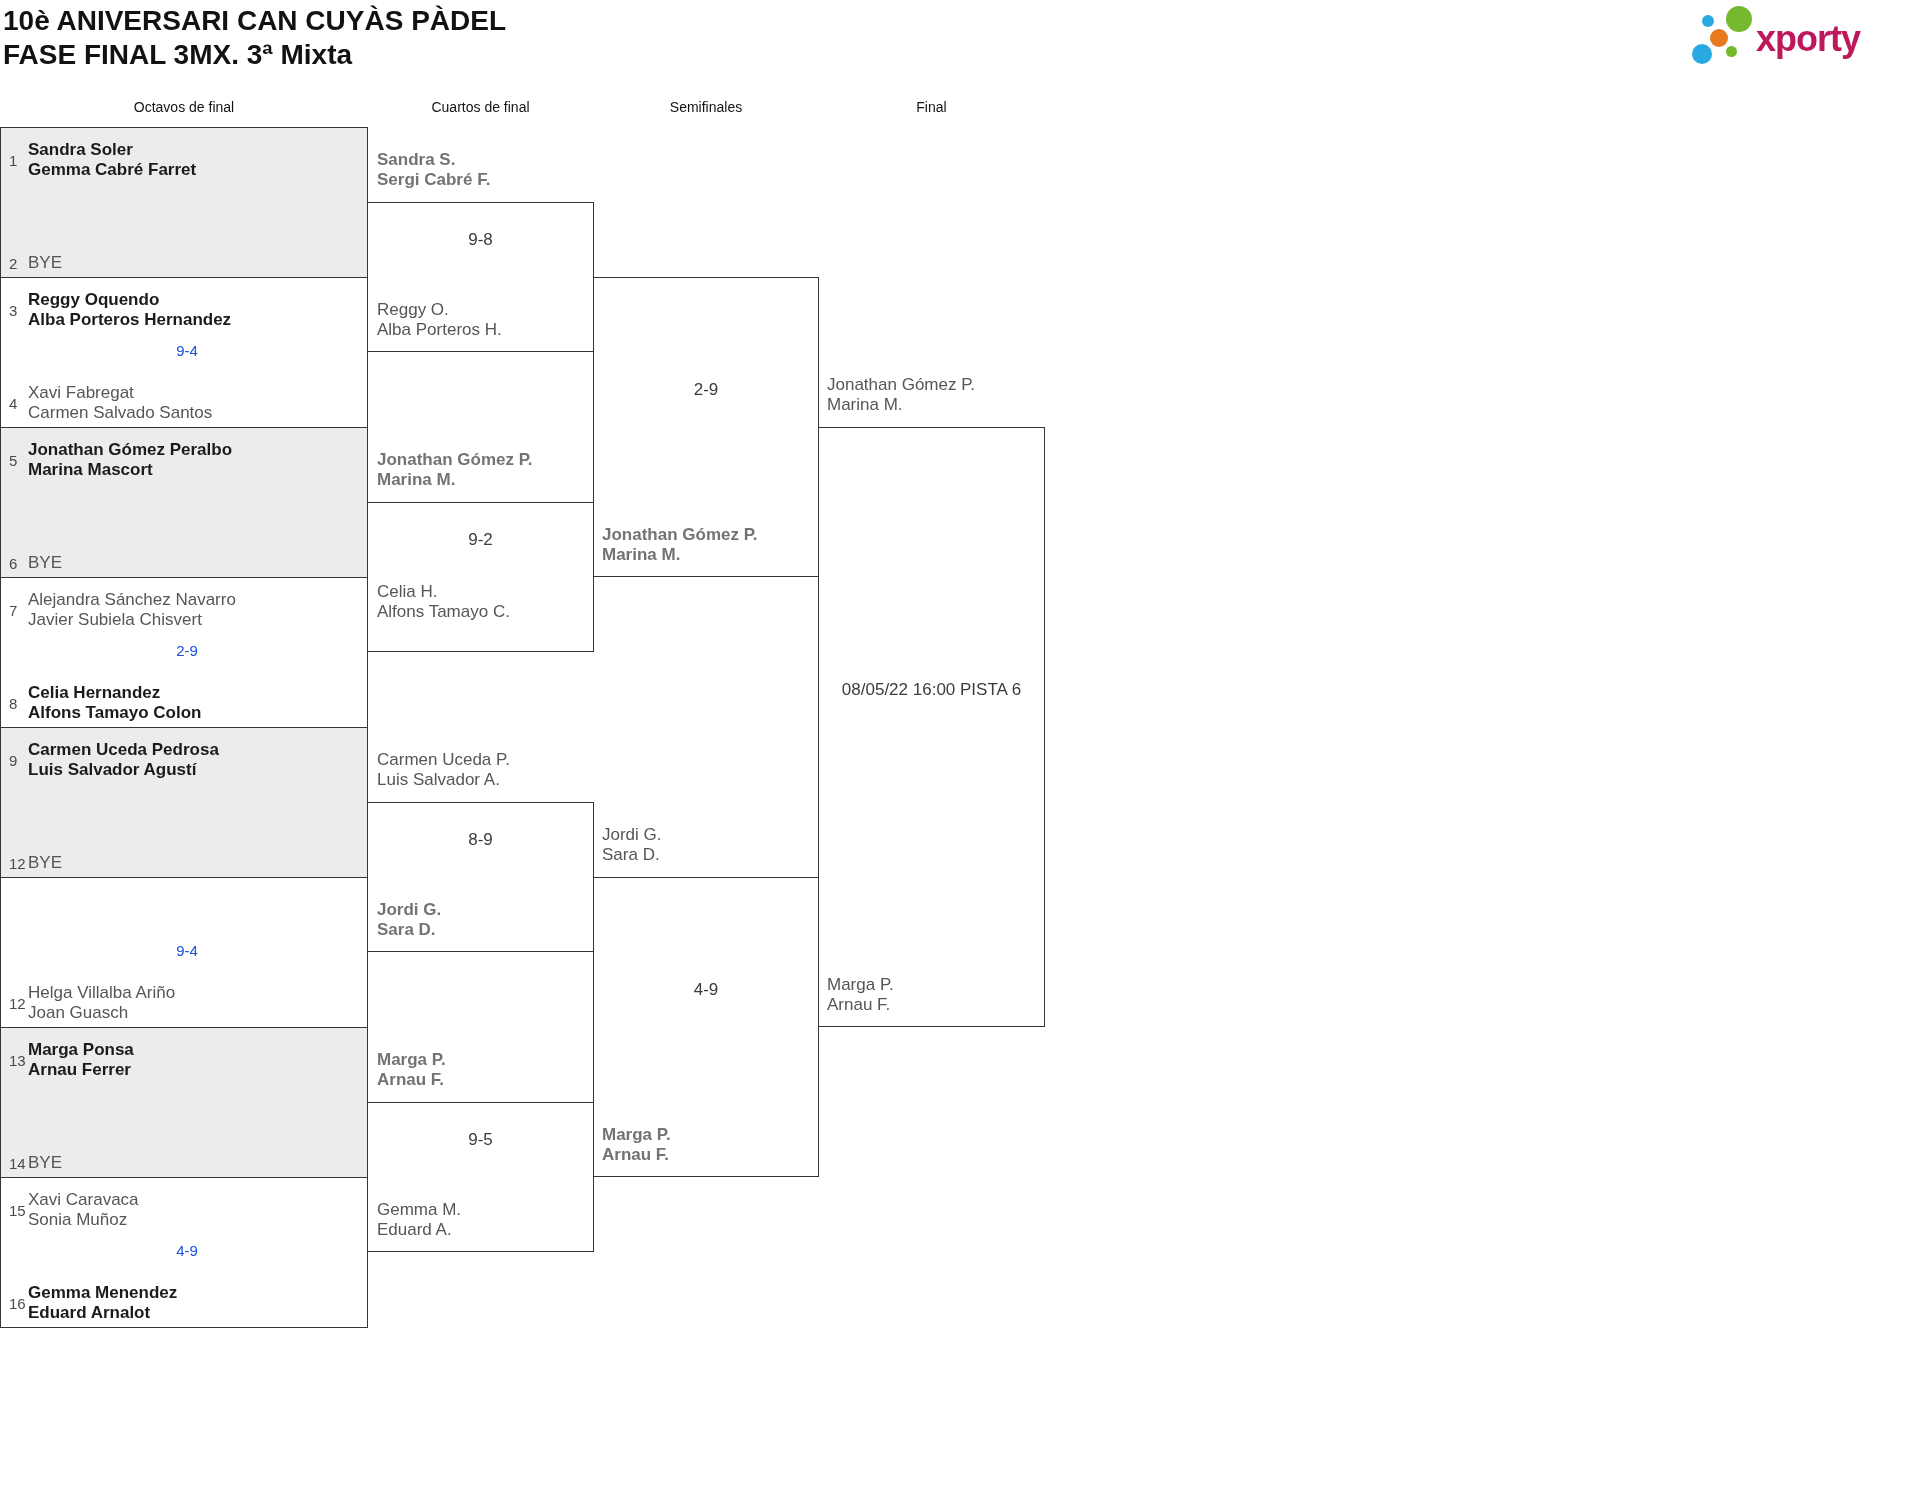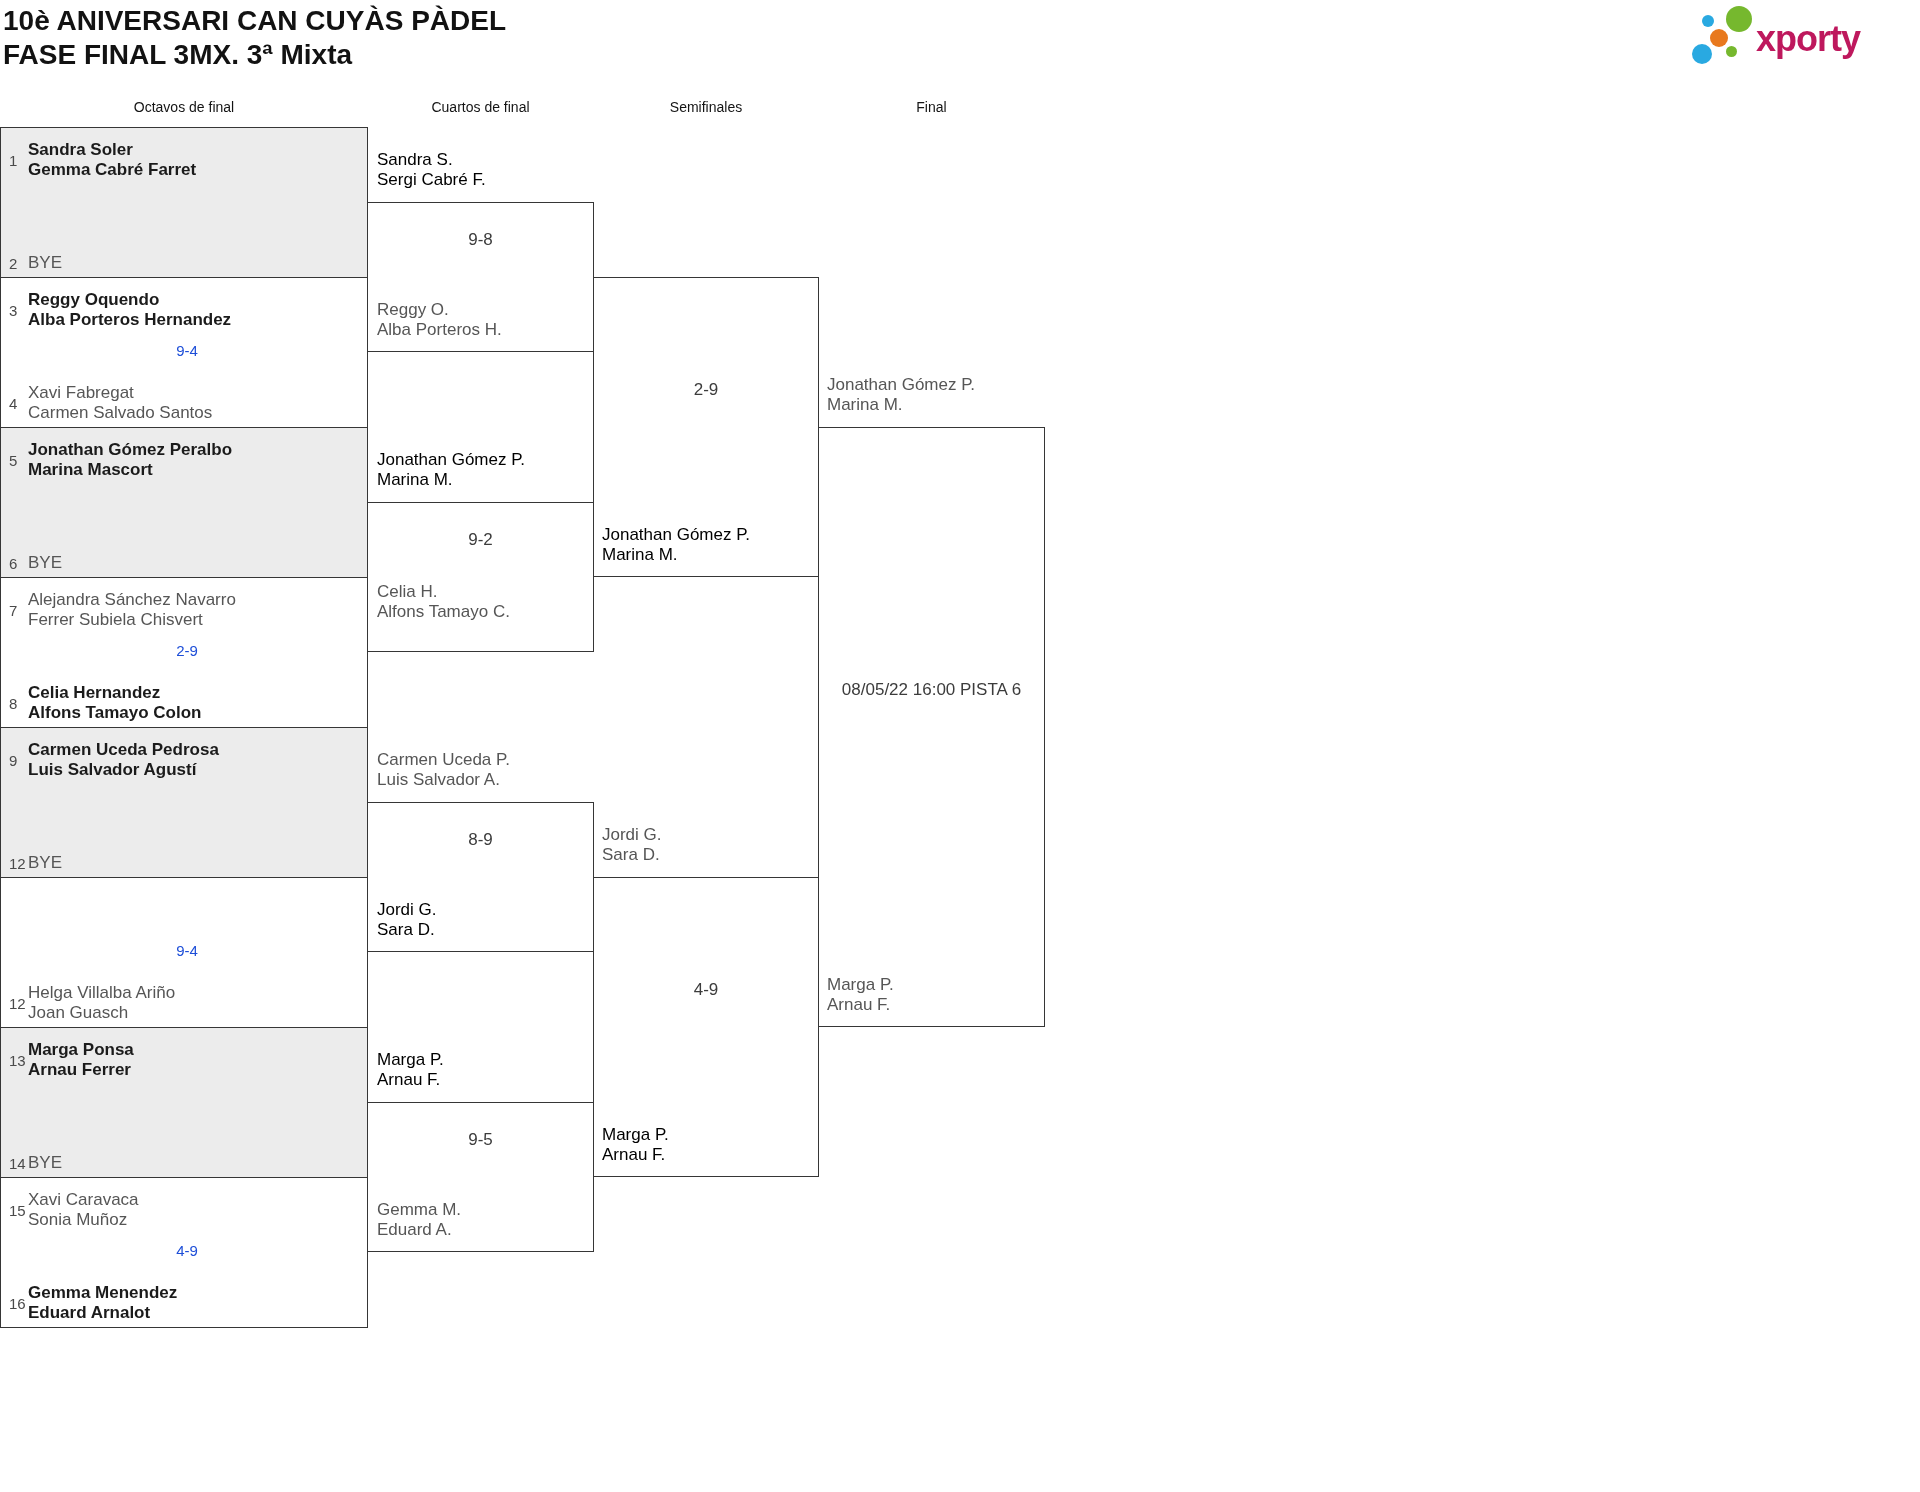--- a/index.html
+++ b/index.html
@@ -33,21 +33,21 @@
   .oscore{position:absolute;left:6px;right:0;top:calc(50% - 11px);text-align:center;
           font-size:15px;color:#1d4ed8;}
   
   .rect{position:absolute;border:1px solid #363636;box-sizing:border-box;background:transparent;}
   .q{left:367px;width:227px;height:150px;}
   .s{left:593px;width:226px;height:300px;}
   .f{left:818px;width:227px;height:600px;}
   
   .lbl{position:absolute;width:210px;font-size:17px;line-height:20px;}
   .lbl span{display:block;}
-  .lbl.w{font-weight:400;color:#000000;}
+  .lbl.w{font-weight:700;color:#737373;}
   .lbl.l{font-weight:400;color:#565656;}
   .mscore{position:absolute;text-align:center;font-size:17px;color:#3c3c3c;}
   .qsc{left:367px;width:227px;}
   .ssc{left:593px;width:226px;}
   .finfo{position:absolute;left:810px;width:243px;top:680px;text-align:center;
          font-size:17px;color:#3c3c3c;white-space:nowrap;}
 </style>
 </head>
 <body>
 
@@ -120,21 +120,21 @@
         <span>BYE</span>
       </div>
     </div>
   </div>
 
   <div class="obox" style="top:577px;">
     <div class="orow t">
       <span class="seed">7</span>
       <div class="nm l">
         <span>Alejandra Sánchez Navarro</span>
-        <span>Ferrer Subiela Chisvert</span>
+        <span>Javier Subiela Chisvert</span>
       </div>
     </div>
     <div class="oscore">2-9</div>
     <div class="orow b">
       <span class="seed">8</span>
       <div class="nm w">
         <span>Celia Hernandez</span>
         <span>Alfons Tamayo Colon</span>
       </div>
     </div>

